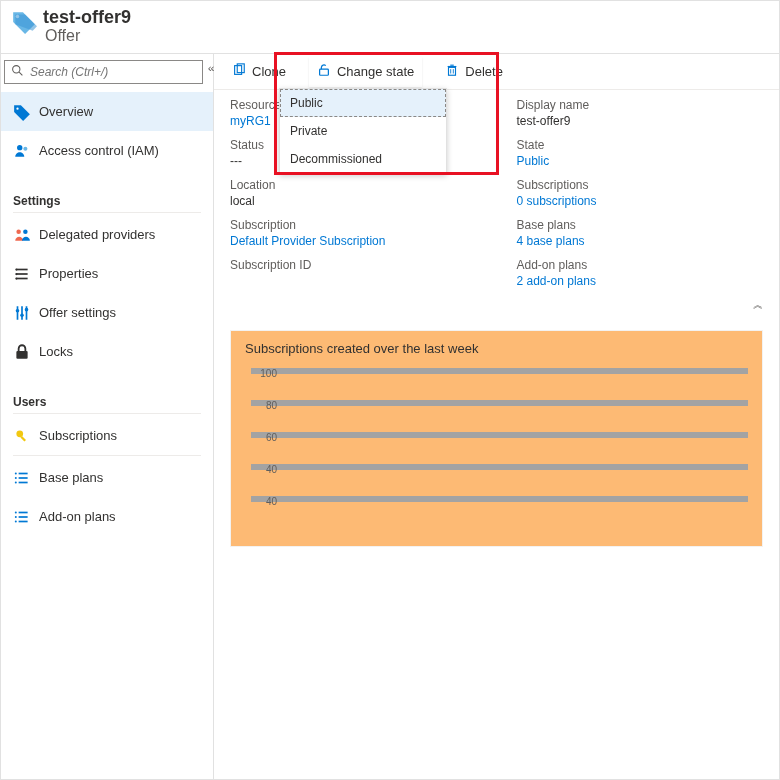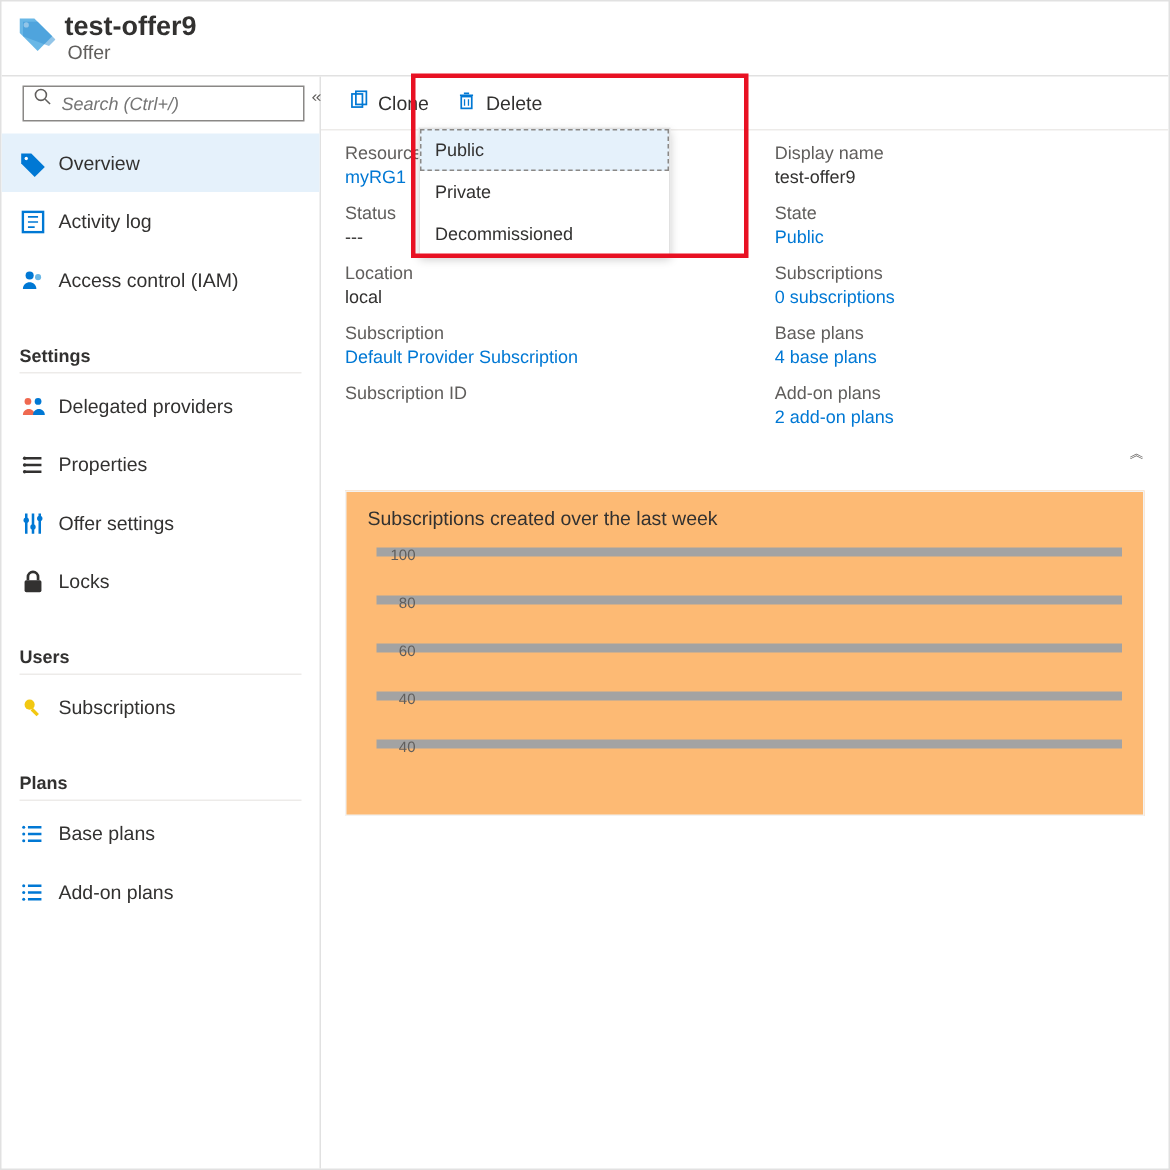--- a/index.html
+++ b/index.html
@@ -19,34 +19,35 @@
   
   .page-header {
     display: flex;
     align-items: flex-start;
     padding: 6px 10px 8px 10px;
     border-bottom: 1px solid #e1e1e1;
   }
   .page-header .tag-icon svg { width: 26px; height: 26px; margin-top:2px; }
   .page-header .title-block { margin-left: 6px; }
   .page-header .title { font-size: 18px; font-weight: 600; line-height: 20px; }
-  .page-header .subtitle { font-size: 13px; color: #605e5c; margin-left:2px;}
+  .page-header .subtitle { font-size: 16px; color: #605e5c; margin-left:2px;}
 
   .body-row { display: flex; height: calc(100% - 46px); }
 
   
   .sidebar {
     width: 213px;
     border-right: 1px solid #e1e1e1;
     padding-top: 6px;
     position: relative;
   }
   .search-wrap {
-    margin: 0 10px 8px 14px;
+    margin: 0 10px 8px 3px;
     display: flex;
+    align-items: center;
     border: 1px solid #8a8886;
     height: 24px;
     padding: 0 6px;
   }
   .search-wrap svg { width: 13px; height: 13px; color:#605e5c;}
   .search-wrap input {
     border: none; outline: none; flex: 1; font-size: 12px;
     font-style: italic; color:#605e5c; margin-left:4px;
     background: transparent;
   }
@@ -73,21 +74,21 @@
   .nav-line { border-bottom: 1px solid #edebe9; margin: 0 12px 2px 12px;}
 
   
   .main { flex: 1; position: relative; }
 
   .toolbar {
     display: flex; align-items: center;
     height: 36px;
     padding: 0 10px;
     border-bottom: 1px solid #edebe9;
-    gap: 2px;
+    gap: 15px;
   }
   .tool-btn {
     display: flex; align-items: center;
     height: 30px; padding: 0 8px; gap:6px;
     cursor: pointer; color:#323130;
   }
   .tool-btn svg { width:14px; height:14px; color:#0078d4;}
   .tool-btn.active { background:#fff; box-shadow: 0 1px 2px rgba(0,0,0,.1);}
 
   
@@ -197,31 +198,20 @@
           <svg viewBox="0 0 16 16">
             <path fill="#0078d4" d="M1 2l6 0 8 8-6 6L1 8z"></path>
             <circle cx="4" cy="5" r="1" fill="#fff"></circle>
           </svg>
         </span>
       <span>Overview</span>
     </div>
     <div class="nav-item">
       <span class="icon">
           <svg viewBox="0 0 16 16">
-            <rect x="2" y="2" width="12" height="12" fill="none" stroke="#0078d4" stroke-width="1.4"></rect>
-            <line x1="5" y1="5" x2="11" y2="5" stroke="#0078d4"></line>
-            <line x1="5" y1="8" x2="11" y2="8" stroke="#0078d4"></line>
-            <line x1="5" y1="11" x2="9" y2="11" stroke="#0078d4"></line>
-          </svg>
-        </span>
-      <span>Activity log</span>
-    </div>
-    <div class="nav-item">
-      <span class="icon">
-          <svg viewBox="0 0 16 16">
             <circle cx="6" cy="5" r="2.4" fill="#0078d4"></circle>
             <path d="M2 13c0-2.4 2-4 4-4s4 1.6 4 4" fill="#0078d4"></path>
             <circle cx="11" cy="6" r="1.8" fill="#69b7e6"></circle>
           </svg>
         </span>
       <span>Access control (IAM)</span>
     </div>
 
     <div class="nav-section">Settings</div>
     <div class="nav-line"></div>
@@ -277,21 +267,20 @@
     <div class="nav-item">
       <span class="icon">
           <svg viewBox="0 0 16 16">
             <circle cx="6" cy="6" r="3" fill="#f2c811"></circle>
             <rect x="8" y="8" width="5" height="2" fill="#f2c811" transform="rotate(45 8 8)"></rect>
           </svg>
         </span>
       <span>Subscriptions</span>
     </div>
 
-    <div class="nav-section">Plans</div>
     <div class="nav-line"></div>
     <div class="nav-item">
       <span class="icon">
           <svg viewBox="0 0 16 16">
             <line x1="5" y1="4" x2="13" y2="4" stroke="#0078d4" stroke-width="1.5"></line>
             <line x1="5" y1="8" x2="13" y2="8" stroke="#0078d4" stroke-width="1.5"></line>
             <line x1="5" y1="12" x2="13" y2="12" stroke="#0078d4" stroke-width="1.5"></line>
             <circle cx="2.5" cy="4" r=".9" fill="#0078d4"></circle>
             <circle cx="2.5" cy="8" r=".9" fill="#0078d4"></circle>
             <circle cx="2.5" cy="12" r=".9" fill="#0078d4"></circle>
@@ -315,20 +304,27 @@
   </div>
 
   <div class="main">
     <div class="toolbar">
       <div class="tool-btn">
         <span><svg viewBox="0 0 16 16">
               <rect x="3" y="3" width="8" height="10" fill="none" stroke="currentColor" stroke-width="1.3"></rect>
               <rect x="6" y="1" width="8" height="10" fill="none" stroke="currentColor" stroke-width="1.3"></rect>
             </svg></span>
         <span>Clone</span>
+      </div>
+      <div class="tool-btn active">
+        <span><svg viewBox="0 0 16 16">
+              <rect x="3" y="7" width="10" height="7" rx="1" fill="none" stroke="currentColor" stroke-width="1.4"></rect>
+              <path d="M5 7V5a3 3 0 015-2" fill="none" stroke="currentColor" stroke-width="1.4"></path>
+            </svg></span>
+        <span>Change state</span>
       </div>
       <div class="tool-btn">
         <span><svg viewBox="0 0 16 16">
               <rect x="4" y="5" width="8" height="9" fill="none" stroke="currentColor" stroke-width="1.3"></rect>
               <line x1="3" y1="4" x2="13" y2="4" stroke="currentColor" stroke-width="1.3"></line>
               <line x1="6" y1="2.5" x2="10" y2="2.5" stroke="currentColor" stroke-width="1.3"></line>
               <line x1="6.5" y1="7" x2="6.5" y2="12" stroke="currentColor"></line>
               <line x1="9.5" y1="7" x2="9.5" y2="12" stroke="currentColor"></line>
             </svg></span>
         <span>Delete</span>

